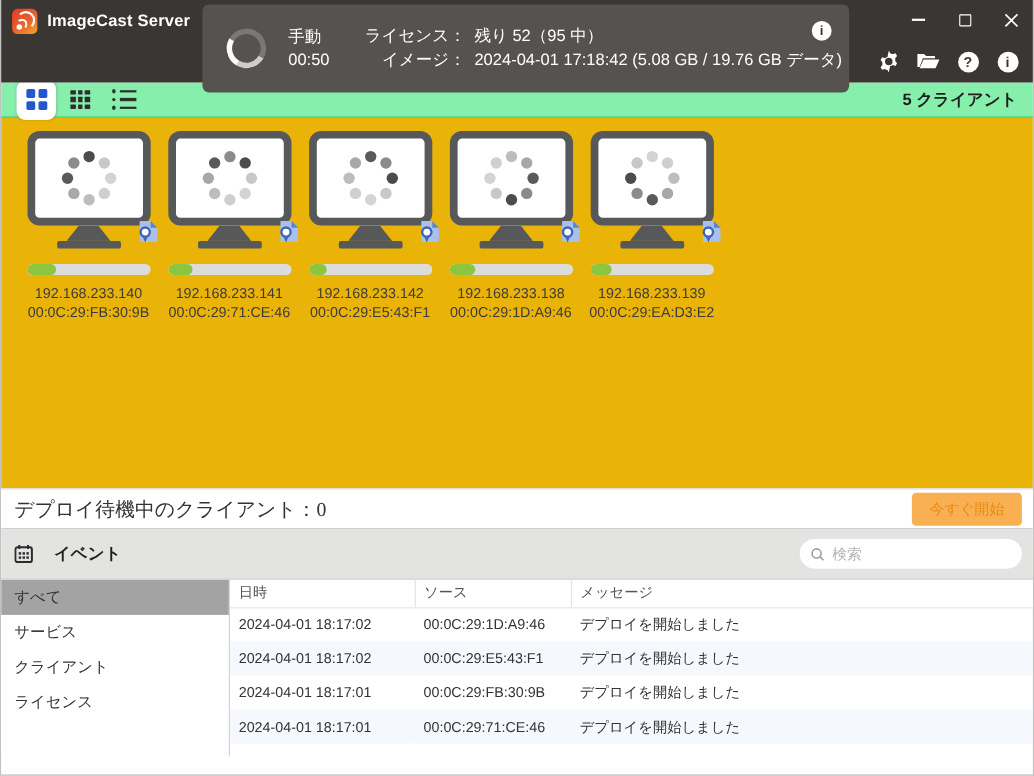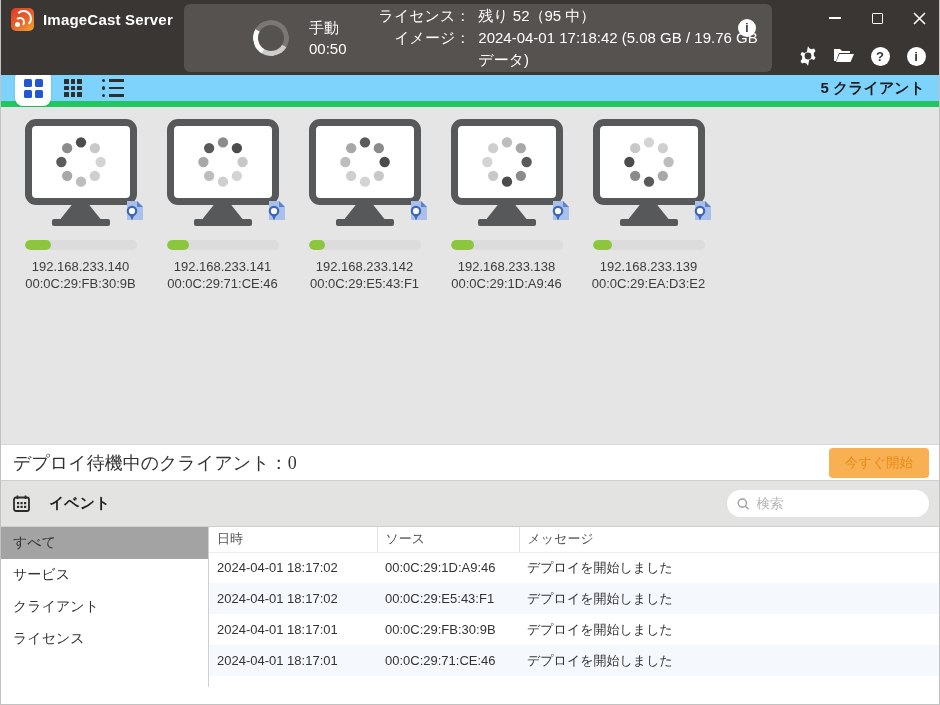--- a/index.html
+++ b/index.html
@@ -13,22 +13,22 @@
   .logo { width:23px; height:23px; border-radius:5px;
           background:linear-gradient(145deg,#e03a2a 0%,#e8632b 55%,#f2a72e 100%);
           position:relative; overflow:hidden; }
   .logo .dot { position:absolute; left:4px; bottom:4px; width:5px; height:5px; border-radius:50%; background:#fff; }
   .logo .arc1 { position:absolute; left:4px; bottom:4px; width:10px; height:10px;
                 border:2.5px solid #fff; border-radius:50%; clip-path:polygon(0 0,100% 0,100% 100%); }
   .logo .arc2 { position:absolute; left:4px; bottom:4px; width:17px; height:17px;
                 border:2.5px solid #fff; border-radius:50%; clip-path:polygon(0 0,100% 0,100% 100%); }
   .app-title { font-size:15px; font-weight:bold; letter-spacing:.2px; }
 
-  .status-panel { position:absolute; left:183px; top:4px; width:588px; height:68px;
-                  background:#565250; border-radius:6px; display:flex; align-items:center;padding-left:47px; }
+  .status-panel { position:absolute; left:183px; top:4px; width:588px; height:80px;
+                  background:#565250; border-radius:6px; display:flex; align-items:center; }
   .spinner-ring { width:36px; height:36px; border-radius:50%; margin-left:22px; flex:0 0 auto;
                   border:5px solid #7b7774; border-left-color:#fbfbfa; border-bottom-color:#cfcdcb;
                   transform:rotate(-15deg); }
   .mode-block { margin-left:20px; text-align:left; font-size:15px; line-height:21px; }
   .kv-block { margin-left:32px; display:grid; grid-template-columns:auto auto; column-gap:8px;
               font-size:15px; line-height:22px; }
   .kv-label { text-align:right; }
   .panel-info { position:absolute; right:16px; top:15px; width:18px; height:18px; border-radius:50%;
                 background:#fff; color:#3a3633; font-size:12px; font-weight:bold;
                 display:flex; align-items:center; justify-content:center; font-style:normal; }
@@ -38,37 +38,37 @@
   .glyph-min { width:12px; height:2px; background:#fff; }
   .glyph-max { width:11px; height:11px; border:1.5px solid #fff; border-radius:1px; }
   .glyph-close svg { display:block; }
 
   .header-tools { position:absolute; right:12px; bottom:8px; display:flex; gap:14px; align-items:center; }
   .tool-btn { width:22px; height:22px; display:flex; align-items:center; justify-content:center; }
   .circle-glyph { width:19px; height:19px; border-radius:50%; background:#fff; color:#3a3633;
                   font-size:13px; font-weight:bold; display:flex; align-items:center; justify-content:center; }
 
   
-  .view-toolbar { height:32px; background:#7dd3fc; border-bottom:6px solid #22c55e;
+  .view-toolbar { height:32px; background:#86efac; border-bottom:1px solid #22c55e;
                   display:flex; align-items:center; padding:0 14px; }
   .view-btn { width:36px; height:36px; border-radius:8px; display:flex; align-items:center;
               justify-content:center; margin-right:4px; }
   .view-btn.active { background:#fff; box-shadow:0 0 2px rgba(0,0,0,.18); }
   .grid2 { display:grid; grid-template-columns:8px 8px; grid-template-rows:8px 8px; gap:3px; }
   .grid2 span { background:#2257cf; border-radius:1.5px; }
   .grid3 { display:grid; grid-template-columns:4.5px 4.5px 4.5px; grid-template-rows:4.5px 4.5px 4.5px; gap:2px; }
   .grid3 span { background:#2e2e2e; border-radius:.5px; }
   .list-icon { display:flex; flex-direction:column; gap:4px; }
   .list-icon .row { display:flex; align-items:center; gap:4px; }
   .list-icon .b1 { width:3.5px; height:3.5px; background:#2e2e2e; border-radius:50%; }
   .list-icon .b2 { width:15px; height:2.5px; background:#2e2e2e; }
   .client-count { margin-left:auto; font-size:15px; font-weight:bold; color:#1c1c1c; }
 
   
-  .client-area { height:337px; background:#e5e5e5; display:flex; padding:12px 0 0 22px; gap:27px; }
+  .client-area { height:337px; background:#eab308; display:flex; padding:12px 0 0 22px; gap:13px; }
   .tile { width:115px; text-align:center; }
   .monitor { position:relative; width:112px; margin:0 auto; }
   .screen { width:112px; height:86px; border:7px solid #57585a; border-radius:11px; background:#fff;
             display:flex; align-items:center; justify-content:center; }
   .neck { width:40px; height:14px; margin:0 auto; background:#57585a;
           clip-path:polygon(28% 0,72% 0,100% 100%,0 100%); }
   .mbase { width:58px; height:7px; margin:0 auto; background:#57585a; border-radius:2px; }
   .badge { position:absolute; right:-8px; top:80px; }
   .progress { width:112px; height:10px; border-radius:5px; background:#dcdcdc; margin:14px auto 8px auto; overflow:hidden; }
   .progress .fill { height:100%; background:#8cc63e; border-radius:5px; }

